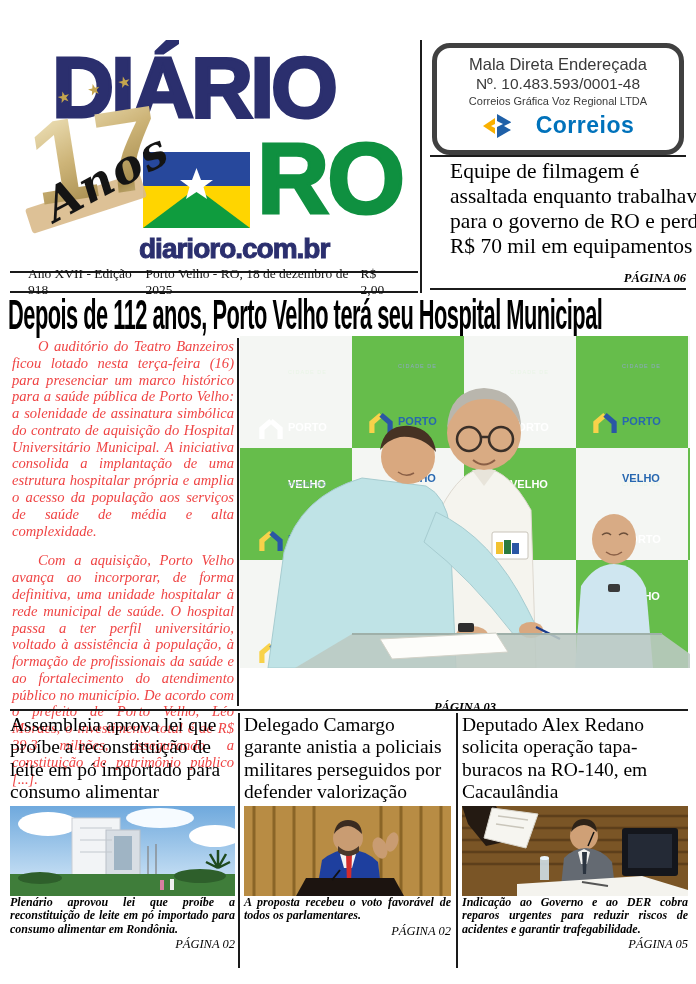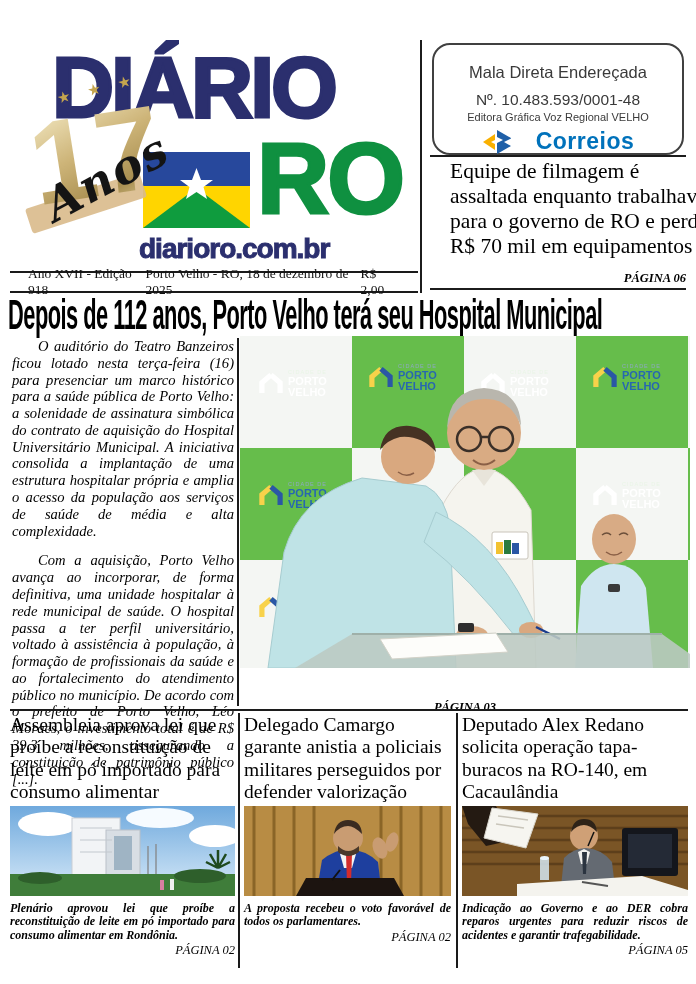--- a/index.html
+++ b/index.html
@@ -43,25 +43,25 @@
   }
   .anniv-word{
     position:absolute;left:40px;top:150px;transform:rotate(-28deg);
     font-family:"DejaVu Serif",serif;font-style:italic;font-weight:bold;
     font-size:46px;color:#141414;letter-spacing:2px;
   }
   .vdiv-top{position:absolute;left:420px;top:40px;width:2px;height:253px;background:#1c1c1c;}
   
   .mailbox{
     position:absolute;left:432px;top:43px;width:252px;height:112px;
-    border:2px solid #404040;border-radius:18px;text-align:center;
-    font-family:"Liberation Sans",sans-serif;color:#3a3a3a;box-sizing:border-box;padding-top:18px;
+    border:5px solid #404040;border-radius:18px;text-align:center;
+    font-family:"Liberation Sans",sans-serif;color:#3a3a3a;box-sizing:border-box;padding-top:7px;
   }
   .mailbox .l1{font-size:16.5px;}
-  .mailbox .l2{font-size:15.5px;margin-top:9px;}
+  .mailbox .l2{font-size:15.5px;margin-top:1px;}
   .mailbox .l3{font-size:11px;margin-top:2px;}
   .correios{display:flex;align-items:center;justify-content:center;gap:24px;margin-top:5px;}
   .correios .brand{
     font-family:"Liberation Sans",sans-serif;font-weight:bold;font-size:23px;color:#0072bb;letter-spacing:.5px;
   }
   .hr{position:absolute;background:#1c1c1c;height:2px;}
   
   .sec-head{
     position:absolute;left:450px;top:159px;width:258px;
     font-size:21.5px;line-height:1.16;color:#000;
@@ -79,31 +79,31 @@
   }
   
   .lead-head{
     position:absolute;left:8px;top:294px;width:696px;
     font-family:"Liberation Sans",sans-serif;font-weight:bold;font-size:42px;line-height:1;
     letter-spacing:-1px;color:#000;white-space:nowrap;
     transform:scaleX(0.52);transform-origin:left center;
   }
   .lead-body{
     position:absolute;left:12px;top:338px;width:222px;
-    font-style:italic;font-size:14.6px;line-height:1.15;color:#000000;text-align:justify;
+    font-style:italic;font-size:14.6px;line-height:1.15;color:#ef4444;text-align:justify;
   }
   .lead-body p{margin:0 0 13px 0;text-indent:26px;}
   .col-div-mid{position:absolute;left:237px;top:338px;width:1.5px;height:368px;background:#1a1a1a;}
   .lead-photo{
     position:absolute;left:240px;top:336px;width:450px;height:332px;overflow:hidden;
     background:repeating-conic-gradient(from 0deg,#66bd4b 0deg 90deg,#f4f6f3 90deg 180deg);
     background-size:224px 224px;
   }
   .pv-logo{position:absolute;display:flex;align-items:center;gap:4px;}
-  .pv-logo .txt{display:flex;flex-direction:column;line-height:1;}
+  .pv-logo .txt{display:flex;flex-direction:column;line-height:1;gap:46px;}
   .pv-logo .cidade{font-family:"Liberation Sans",sans-serif;font-size:5.5px;letter-spacing:1px;}
   .pv-logo .pv{font-family:"Liberation Sans",sans-serif;font-weight:bold;font-size:11px;line-height:1.02;}
   .pv-blue .cidade{color:#8ea8c4;} .pv-blue .pv{color:#2767b0;}
   .pv-white .cidade{color:#e9f5e6;} .pv-white .pv{color:#ffffff;}
   .people{position:absolute;left:0;top:0;}
   .lead-caption{
     position:absolute;left:245px;top:672px;width:444px;
     font-weight:bold;font-style:italic;font-size:13.3px;line-height:1.12;color:#000;
   }
   .lead-page{
@@ -111,21 +111,21 @@
     font-weight:bold;font-style:italic;font-size:12.5px;color:#000;
   }
   
   .bot-hr{left:10px;top:709px;width:678px;}
   .vdiv-b1{position:absolute;left:238px;top:713px;width:2px;height:255px;background:#1a1a1a;}
   .vdiv-b2{position:absolute;left:456px;top:713px;width:2px;height:255px;background:#1a1a1a;}
   .bcol{position:absolute;top:714px;}
   .bcol .bhead{font-size:19.5px;line-height:1.15;color:#000;height:92px;overflow:hidden;}
   .bcol .bphoto{width:100%;height:90px;display:block;}
   .bcol .bcap{
-    margin-top:6px;font-weight:bold;font-style:italic;font-size:12px;line-height:1.12;
+    font-weight:bold;font-style:italic;font-size:12px;line-height:1.12;
     color:#000;text-align:justify;
   }
   .bcol .bpage{text-align:right;font-weight:normal;font-style:italic;font-size:12.5px;color:#000;margin-top:1px;}
   #bcol1{left:10px;width:225px;}
   #bcol2{left:244px;width:207px;}
   #bcol3{left:462px;width:226px;}
 </style>
 </head>
 <body>
 
@@ -146,21 +146,21 @@
   <div class="anniv-stars">★ ★ ★</div>
   <div class="anniv-ribbon"></div>
   <div class="anniv-num">17</div>
   <div class="anniv-word">Anos</div>
 
   <div class="vdiv-top"></div>
 
   <div class="mailbox">
     <div class="l1">Mala Direta Endereçada</div>
     <div class="l2">Nº. 10.483.593/0001-48</div>
-    <div class="l3">Editora Gráfica Voz Regional VELHO</div>
+    <div class="l3">Correios Gráfica Voz Regional LTDA</div>
     <div class="correios">
       <svg width="30" height="26" viewBox="0 0 30 26">
         <polygon points="1,13 13,5 13,11 9,13 13,15 13,21" fill="#f9b000"></polygon>
         <polygon points="29,9 15,1 15,8 21,11 15,14 15,25 29,17 22,13 29,9.5" fill="#1f60a8"></polygon>
       </svg>
       <span class="brand">Correios</span>
     </div>
   </div>
 
   <div class="hr" style="left:430px;top:155px;width:256px;"></div>

